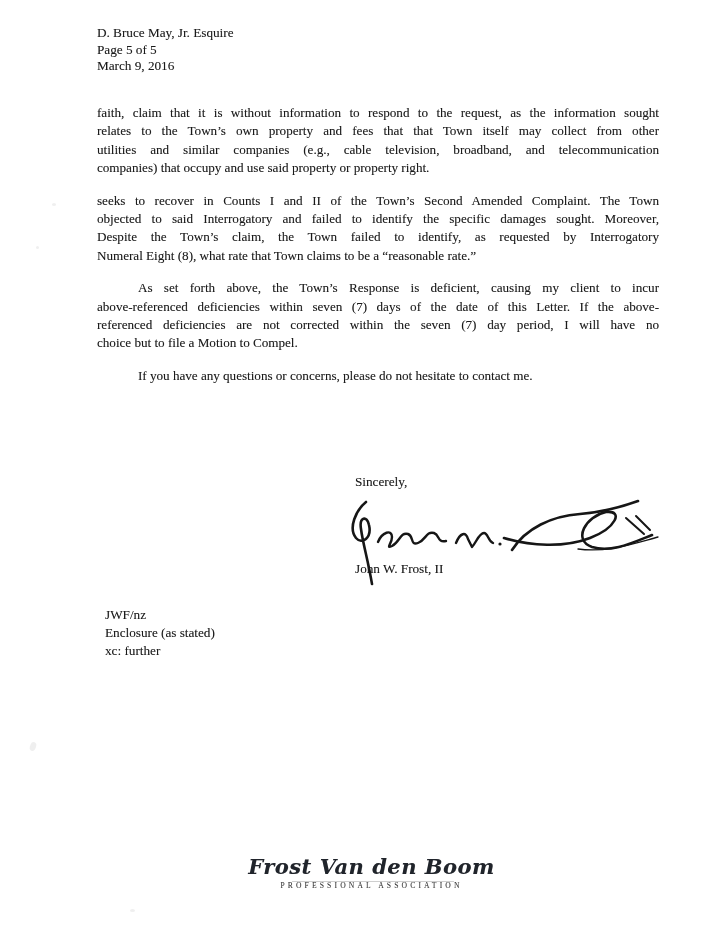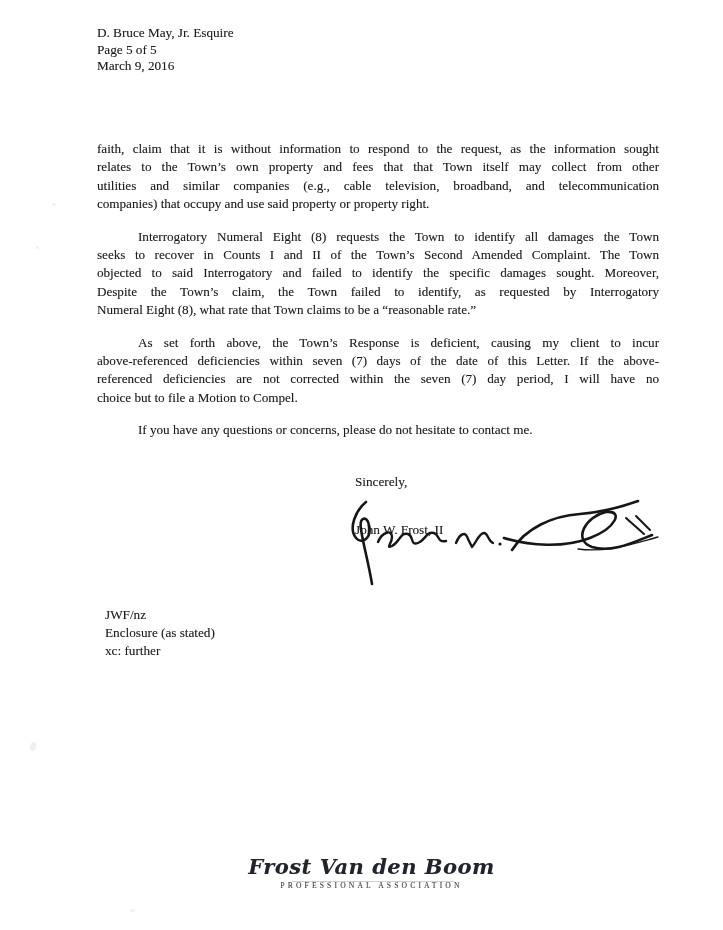--- a/index.html
+++ b/index.html
@@ -21,40 +21,39 @@
     line-height: 16.6px;
     white-space: nowrap;
   }
   
   .body-block {
     position: absolute;
     left: 97px; top: 104px;
     width: 562px;
     font-size: 13.1px;
     line-height: 18.4px;
-    margin-top: 36px;
   }
   .paragraph { margin: 0 0 14px 0; }
   .line {
     text-align: justify;
     text-align-last: justify;
     text-justify: inter-word;
   }
   .line.last { text-align-last: left; }
   .line.indent { text-indent: 41px; }
   
   .closing-line {
     position: absolute;
     left: 355px;
     font-size: 13.2px;
     white-space: nowrap;
   }
   .valediction { top: 474px; }
   .firm-line   { top: 499px; }
-  .signer-line { top: 522px; }
+  .signer-line { top: 561px; }
   .signature-svg {
     position: absolute;
     left: 332px; top: 492px;
     width: 330px; height: 98px;
   }
   
   .reference {
     position: absolute;
     left: 105px; top: 606px;
     font-size: 13.2px;
@@ -114,21 +113,20 @@
   </div>
 
   <div class="body-block">
       <div class="paragraph">
         <div class="line">faith, claim that it is without information to respond to the request, as the information sought</div>
         <div class="line">relates to the Town’s own property and fees that that Town itself may collect from other</div>
         <div class="line">utilities and similar companies (e.g., cable television, broadband, and telecommunication</div>
         <div class="line last">companies) that occupy and use said property or property right.</div>
       </div>
       <div class="paragraph">
-        <div class="line indent">Interrogatory Numeral Eight (8) requests the Town to identify all damages the Town</div>
         <div class="line">seeks to recover in Counts I and II of the Town’s Second Amended Complaint.  The Town</div>
         <div class="line">objected to said Interrogatory and failed to identify the specific damages sought.  Moreover,</div>
         <div class="line">Despite the Town’s claim, the Town failed to identify, as requested by Interrogatory</div>
         <div class="line last">Numeral Eight (8), what rate that Town claims to be a “reasonable rate.”</div>
       </div>
       <div class="paragraph">
         <div class="line indent">As set forth above, the Town’s Response is deficient, causing my client to incur</div>
         <div class="line">above-referenced deficiencies within seven (7) days of the date of this Letter.  If the above-</div>
         <div class="line">referenced deficiencies are not corrected within the seven (7) day period, I will have no</div>
         <div class="line last">choice but to file a Motion to Compel.</div>

